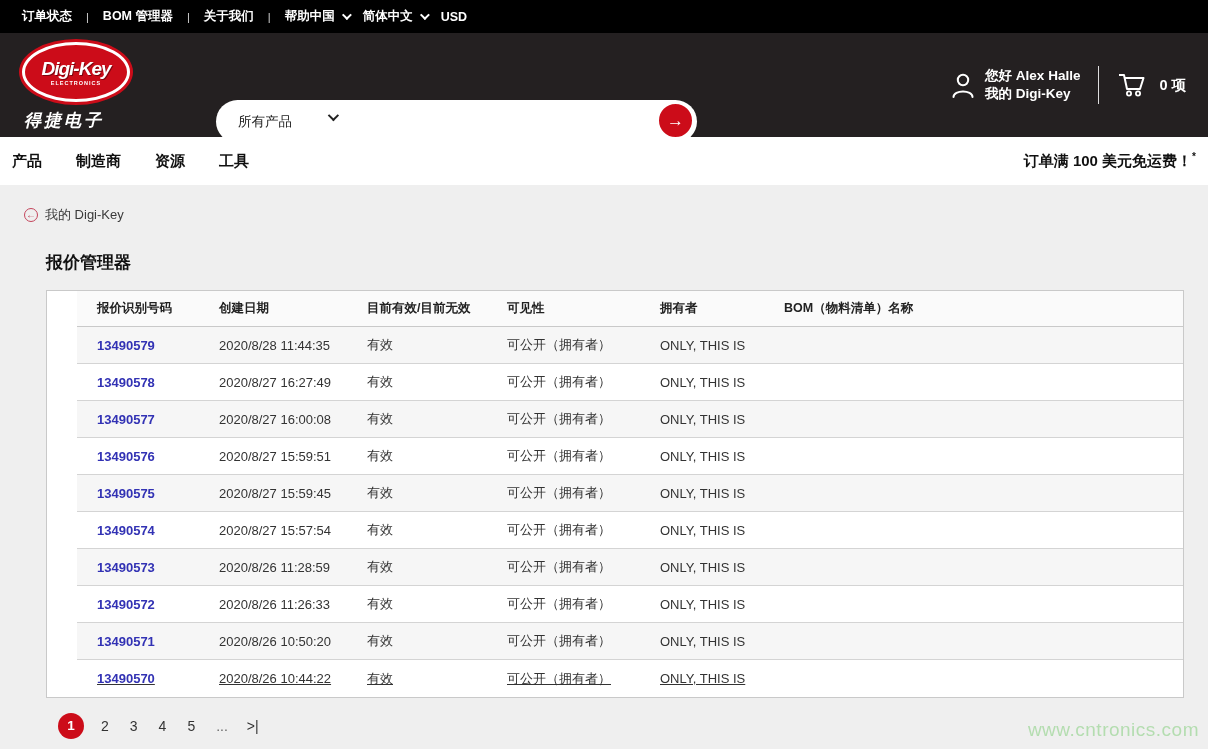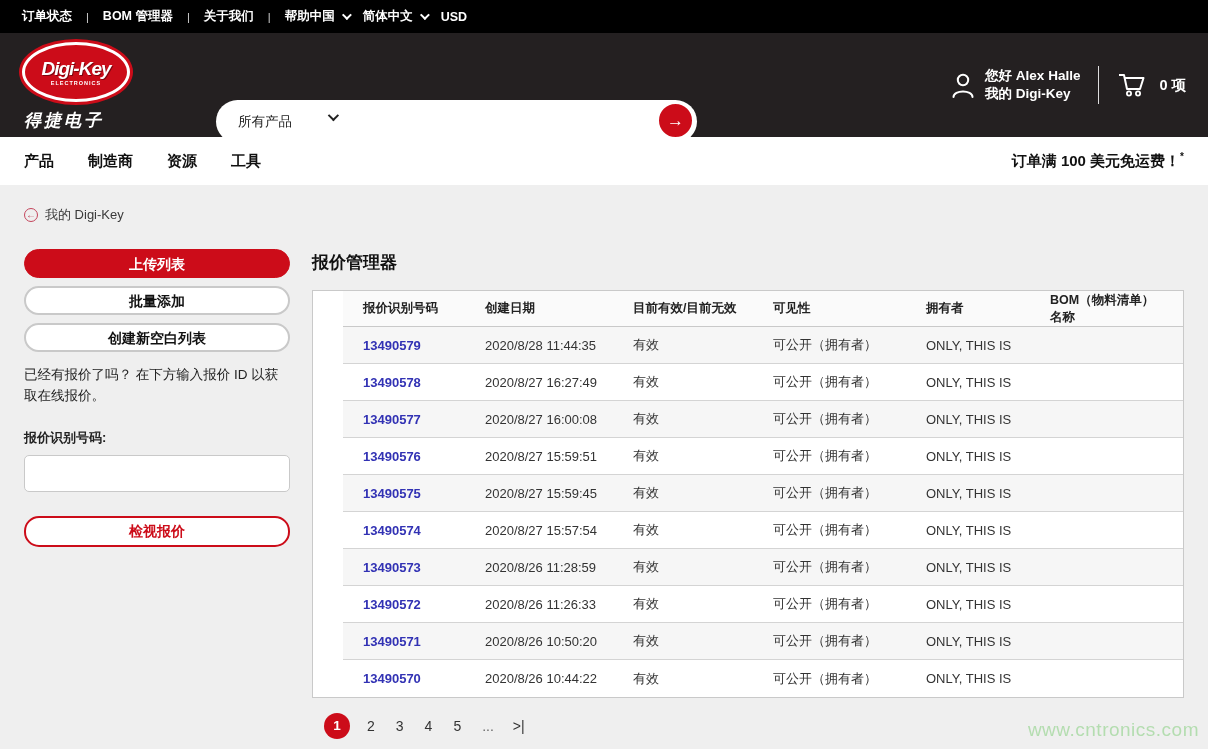--- a/index.html
+++ b/index.html
@@ -28,21 +28,21 @@
   .search-input { flex:1; border:none; outline:none; font-size:14px; height:100%; background:transparent; padding-right:48px; border-radius:22px; }
   .search-btn { position:absolute; right:2px; top:1px; width:39px; height:39px; border-radius:50%; background:#cc0c19; border:3px solid #fff; color:#fff; font-size:17px; line-height:33px; text-align:center; cursor:pointer; }
   .header-right { position:absolute; right:22px; top:0; height:100%; display:flex; align-items:center; gap:18px; }
   .account { display:flex; align-items:center; gap:9px; cursor:pointer; }
   .greeting div { color:#fff; font-size:13.5px; font-weight:bold; line-height:1.35; }
   .hdr-divider { width:1px; height:38px; background:#fff; opacity:.85; }
   .cart { display:flex; align-items:center; gap:12px; cursor:pointer; }
   .cart-count { color:#fff; font-size:14.5px; font-weight:bold; }
 
   
-  .nav { height:48px; background:#fff; display:flex; align-items:center; justify-content:space-between; padding:0 24px; }
+  .nav { height:48px; background:#fff; display:flex; align-items:center; justify-content:space-between; padding:0 12px; }
   .nav-items { display:flex; gap:34px; }
   .nav-link { font-size:15px; font-weight:bold; color:#111; text-decoration:none; cursor:pointer; }
   .promo { font-size:15px; font-weight:bold; color:#111; }
   .promo sup { font-size:10px; }
 
   
   .content { padding:0 24px; }
   .breadcrumb { display:flex; align-items:center; gap:7px; margin-top:21px; height:18px; cursor:pointer; }
   .back-icon { width:14px; height:14px; border:1.4px solid #c4455c; border-radius:50%; color:#c4455c; font-size:10px; line-height:12px; text-align:center; }
   .breadcrumb-label { font-size:13px; color:#3a3a3a; }
@@ -57,21 +57,21 @@
   .side-input { width:100%; height:37px; margin-top:8px; border:1px solid #c9c9c9; border-radius:5px; background:#fff; outline:none; font-size:14px; padding:0 10px; }
   .btn-outline { margin-top:24px; height:31px; background:#fff; border:2.5px solid #cc0c19; color:#cc0c19; line-height:26px; }
 
   .main { flex:1; margin-left:22px; }
   .page-title { font-size:17px; font-weight:bold; color:#111; margin:2px 0 16px; }
   .qtable { background:#fff; border:1px solid #c9c9c9;padding-left:30px; }
   .t-head, .t-row { display:grid; grid-template-columns:122px 148px 140px 153px 124px 1fr; align-items:center; padding:0 20px; }
   .t-head { height:36px; background:#fafafa; border-bottom:1px solid #c9c9c9; }
   .cell.th { font-size:12.5px; font-weight:bold; color:#222; }
   .t-row { height:37px; border-bottom:1px solid #d4d4d4; font-size:13px; color:#333; }
-  .t-row:last-child { border-bottom:none; }
+  .t-row:last-child { border-bottom:none;text-decoration:underline; }
   .t-row.alt { background:#f6f6f6; }
   .id-link { color:#3232b4; font-weight:bold; text-decoration:none; cursor:pointer; font-size:13px; }
 
   .pagination { display:flex; align-items:center; gap:13px; margin:15px 0 0 12px; }
   .page-current { width:26px; height:26px; border-radius:50%; background:#cc0c19; color:#fff; font-size:13.5px; font-weight:bold; text-align:center; line-height:26px; cursor:pointer; }
   .page-num { font-size:14px; color:#333; cursor:pointer; text-decoration:none; padding:0 4px; }
   .page-ellipsis { font-size:14px; color:#666; padding:0 4px; }
   .page-last { font-size:14px; color:#333; cursor:pointer; padding:0 2px; }
 
   .watermark { position:absolute; right:9px; bottom:8px; font-size:19px; color:#b4ddb0; letter-spacing:.5px; }
@@ -167,29 +167,20 @@
 </div>
 
 <div class="content">
   <div class="breadcrumb">
     <span class="back-icon">←</span>
     <span class="breadcrumb-label">我的 Digi-Key</span>
   </div>
 
   <div class="cols">
 
-    <div class="sidebar">
-      <div class="btn btn-red">上传列表</div>
-      <div class="btn btn-white">批量添加</div>
-      <div class="btn btn-white">创建新空白列表</div>
-      <p class="side-note">已经有报价了吗？ 在下方输入报价 ID 以获取在线报价。</p>
-      <div class="side-label">报价识别号码:</div>
-      <input class="side-input" type="text" value="" style="">
-      <div class="btn btn-outline">检视报价</div>
-    </div>
 
     <div class="main">
       <div class="page-title">报价管理器</div>
       <div class="qtable">
         <div class="t-head">
             <div class="cell th">报价识别号码</div>
             <div class="cell th">创建日期</div>
             <div class="cell th">目前有效/目前无效</div>
             <div class="cell th">可见性</div>
             <div class="cell th">拥有者</div>

